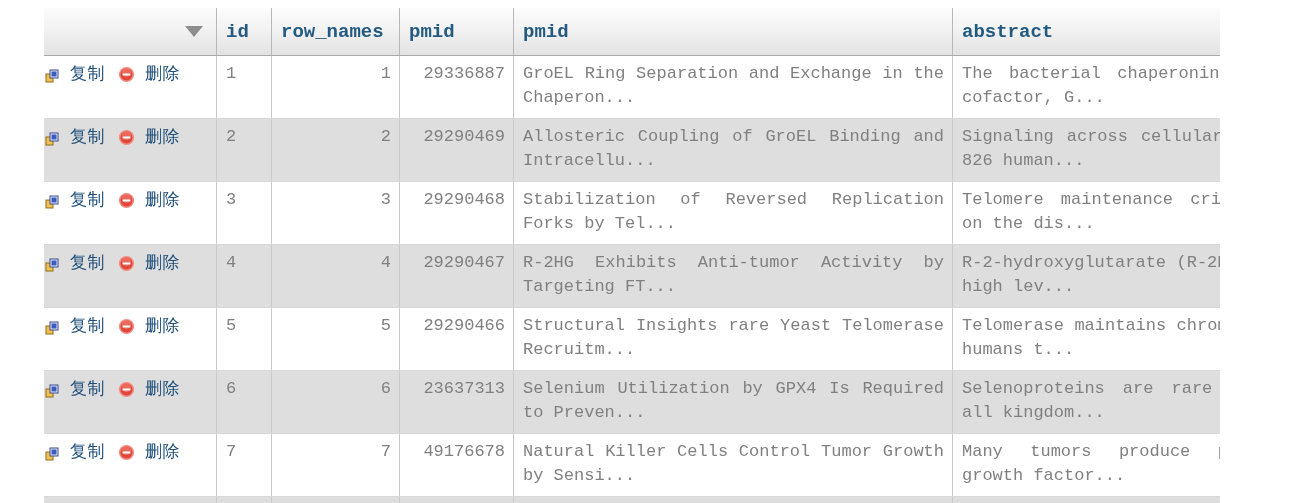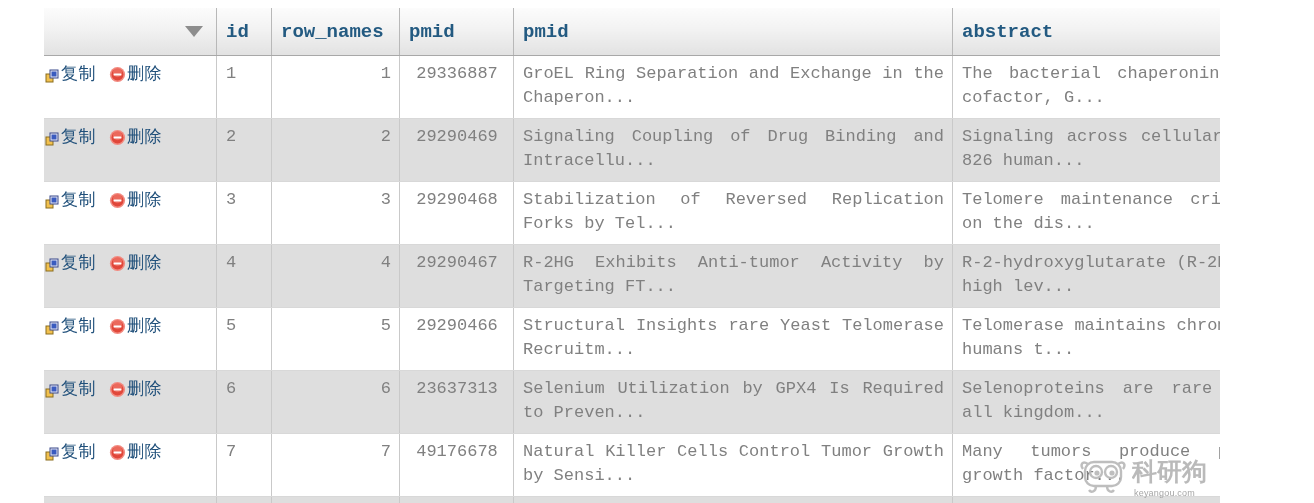--- a/index.html
+++ b/index.html
@@ -71,28 +71,28 @@
 
   td.c-actions {
     white-space: nowrap;
     padding-left: 0;
     padding-right: 8px;
     color: #1f4f7a;
     vertical-align: top;
   }
   td.c-id       { text-align: left;  color: #6a6a6a; }
   td.c-rownames { text-align: right;  color: #6a6a6a; }
-  td.c-pmid     { text-align: center;  color: #5d5d5d; }
+  td.c-pmid     { text-align: right;  color: #5d5d5d; }
   td.c-title    { text-align: justify; text-align-last: left; color: #8b8b8b; }
   td.c-abstract { text-align: justify; text-align-last: left; color: #8b8b8b; }
 
   .act-link {
     display: inline-flex;
     align-items: center;
-    gap: 1px;
+    gap: 10px;
     font-size: 17px;
     color: #1f4f7a;
     text-decoration: none;
     font-family: "Liberation Sans", sans-serif;
     vertical-align: top;
   }
   .act-link + .act-link { margin-left: 13px; }
 
   .act-label {
     color: #1f4f7a;
@@ -213,21 +213,21 @@
                   <circle cx="8.5" cy="8.5" r="7.6" fill="#f28a80"></circle>
                   <circle cx="8.5" cy="8.5" r="6" fill="#e0473a"></circle>
                   <circle cx="8.5" cy="6.6" r="4.6" fill="#ef7468" opacity="0.75"></circle>
                   <rect x="4.6" y="7.5" width="7.8" height="2.1" rx="0.6" fill="#ffffff"></rect>
                 </svg></span>
               <span class="act-label">删除</span>
             </a></td>
           <td class="c-id">2</td>
           <td class="c-rownames">2</td>
           <td class="c-pmid">29290469</td>
-          <td class="c-title">Signaling Coupling of Drug Binding and Intracellu...</td>
+          <td class="c-title">Allosteric Coupling of GroEL Binding and Intracellu...</td>
           <td class="c-abstract">Signaling across cellular membranes, the 826 human...</td>
         </tr>
         <tr class="row-norm">
           <td class="c-actions"><a href="#" class="act-link">
               <span class="icon-copy"><svg width="15" height="15" viewBox="0 0 15 15">
                   <rect x="1" y="5" width="7" height="8" fill="#f2c14e" stroke="#8a6d1f" stroke-width="1"></rect>
                   <rect x="5" y="1" width="8" height="8" fill="#e9e9f4" stroke="#3a4a8c" stroke-width="1"></rect>
                   <rect x="6.5" y="2.5" width="5" height="5" fill="#3a5bbf"></rect>
                 </svg></span>
               <span class="act-label">复制</span>
@@ -342,33 +342,14 @@
           <td class="c-actions"></td>
           <td class="c-id">8</td>
           <td class="c-rownames">8</td>
           <td class="c-pmid">29275860</td>
           <td class="c-title">Antigen Identification for Orphan T Cell Receptors...</td>
           <td class="c-abstract">The immune system can mount T cell responses again...</td>
         </tr>
       </tbody>
   </table>
 
-  <div class="watermark">
-    <svg width="56" height="46" viewBox="0 0 56 46">
-      <g fill="none" stroke="#b9b9b9" stroke-width="2.4">
-        <path d="M12 13 C6 9 4 14 7 18"></path>
-        <path d="M42 13 C48 9 50 14 47 18"></path>
-        <rect x="9" y="11" width="36" height="24" rx="9"></rect>
-        <circle cx="20" cy="21" r="6"></circle>
-        <circle cx="35" cy="21" r="6"></circle>
-        <path d="M20 35 C20 41 15 42 13 39"></path>
-        <path d="M31 35 C31 41 36 42 38 39"></path>
-      </g>
-      <circle cx="21" cy="22" r="2.6" fill="#b9b9b9"></circle>
-      <circle cx="36" cy="22" r="2.6" fill="#b9b9b9"></circle>
-    </svg>
-    <svg width="78" height="34" viewBox="0 0 78 34" style="position:absolute;left:56px;bottom:10px">
-      <text x="0" y="25" font-family="'DejaVu Sans', sans-serif" font-size="25" font-weight="bold" fill="#b5b5b5">科研狗</text>
-    </svg>
-    <span class="wm-text">keyangou.com</span>
-  </div>
 
 </div>
 
 </body></html>

